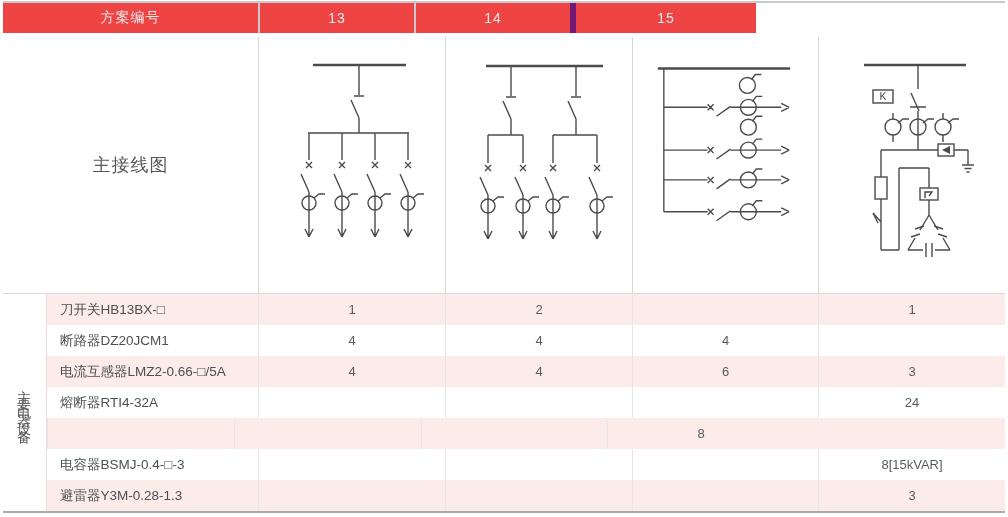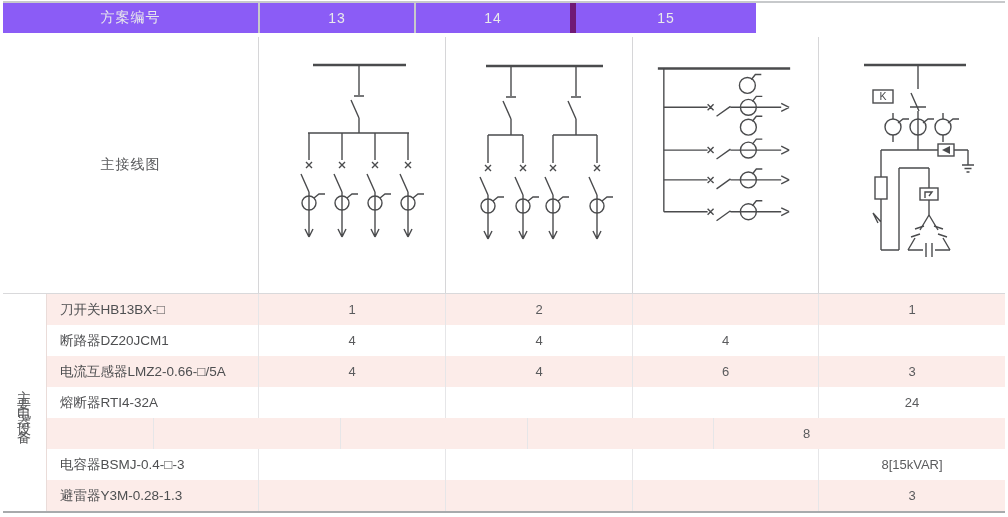--- a/index.html
+++ b/index.html
@@ -3,49 +3,49 @@
 <meta charset="utf-8">
 <style>
   * { margin:0; padding:0; box-sizing:border-box; }
   html,body { width:1008px; height:517px; background:#fff; overflow:hidden;
     font-family:"Liberation Sans","DejaVu Sans",sans-serif; }
   .table { width:1002px; margin:0 3px; }
 
   
   .header-row { margin-top:1px; height:32px; display:flex;
     border-top:2px solid #c7c9cb; }
-  .hcell { background:#8b5cf6; color:#e9eaeb; font-size:14px; letter-spacing:1px;
+  .hcell { background:#ef4444; color:#e9eaeb; font-size:14px; letter-spacing:1px;
     display:flex; align-items:center; justify-content:center; height:30px; }
   .hcell.c0 { width:255px; }
   .hcell.c1,.hcell.c2,.hcell.c4 { width:156px; border-left:2px solid #c7c9cb; }
   .hcell.c3 { width:186px; border-left:6px solid #701a75; }
 
   
   .spacer { height:4px; }
   .diagram-row { height:256px; display:flex; }
   .dcell { display:flex; align-items:center; justify-content:center; }
-  .dcell.c0 { width:255px; color:#57585a; font-size:14px; letter-spacing:1px; }
+  .dcell.c0 { width:255px; color:#57585a; font-size:18px; letter-spacing:1px; }
   .dcell.c1,.dcell.c2,.dcell.c4 { width:187px; border-left:1px solid #d6d6d8; }
   .dcell.c3 { width:186px; border-left:1px solid #d6d6d8; }
   svg { display:block; }
   .cir { stroke:#4a4b4d; stroke-width:1.4; fill:none; stroke-linecap:butt; }
   .bus { stroke:#4a4b4d; stroke-width:2.4; fill:none; }
   .solid { fill:#4a4b4d; stroke:none; }
   .ktext { font-size:10.5px; fill:#4a4b4d; font-family:"Liberation Sans","DejaVu Sans",sans-serif; }
 
   
   .equipment-area { display:flex; height:220px;
     border-top:1px solid #d9d9db; border-bottom:2px solid #a8aaac; }
   .side-cell { width:44px; border-right:1px solid #eadcd9; background:#fff;
     display:flex; align-items:center; justify-content:center; }
   .side-label { writing-mode:vertical-rl; text-orientation:upright;
     color:#57585a; font-size:14px; letter-spacing:8px; }
   .rows { width:958px; display:flex; flex-direction:column; }
   .erow { flex:1; display:flex; }
-  .erow.pink { background:#fcece9;justify-content:center; }
+  .erow.pink { background:#fcece9; }
   .ncell { width:211px; display:flex; align-items:center; padding-left:13px;
     color:#4e4f51; font-size:13.5px; white-space:nowrap; }
   .vcell { display:flex; align-items:center; justify-content:center;
     color:#5a5b5d; font-size:13px; border-left:1px solid #e6e6e8; }
   .vcell.v0,.vcell.v1,.vcell.v3 { width:187px; }
   .vcell.v2 { width:186px; }
 </style>
 </head>
 <body>
 

